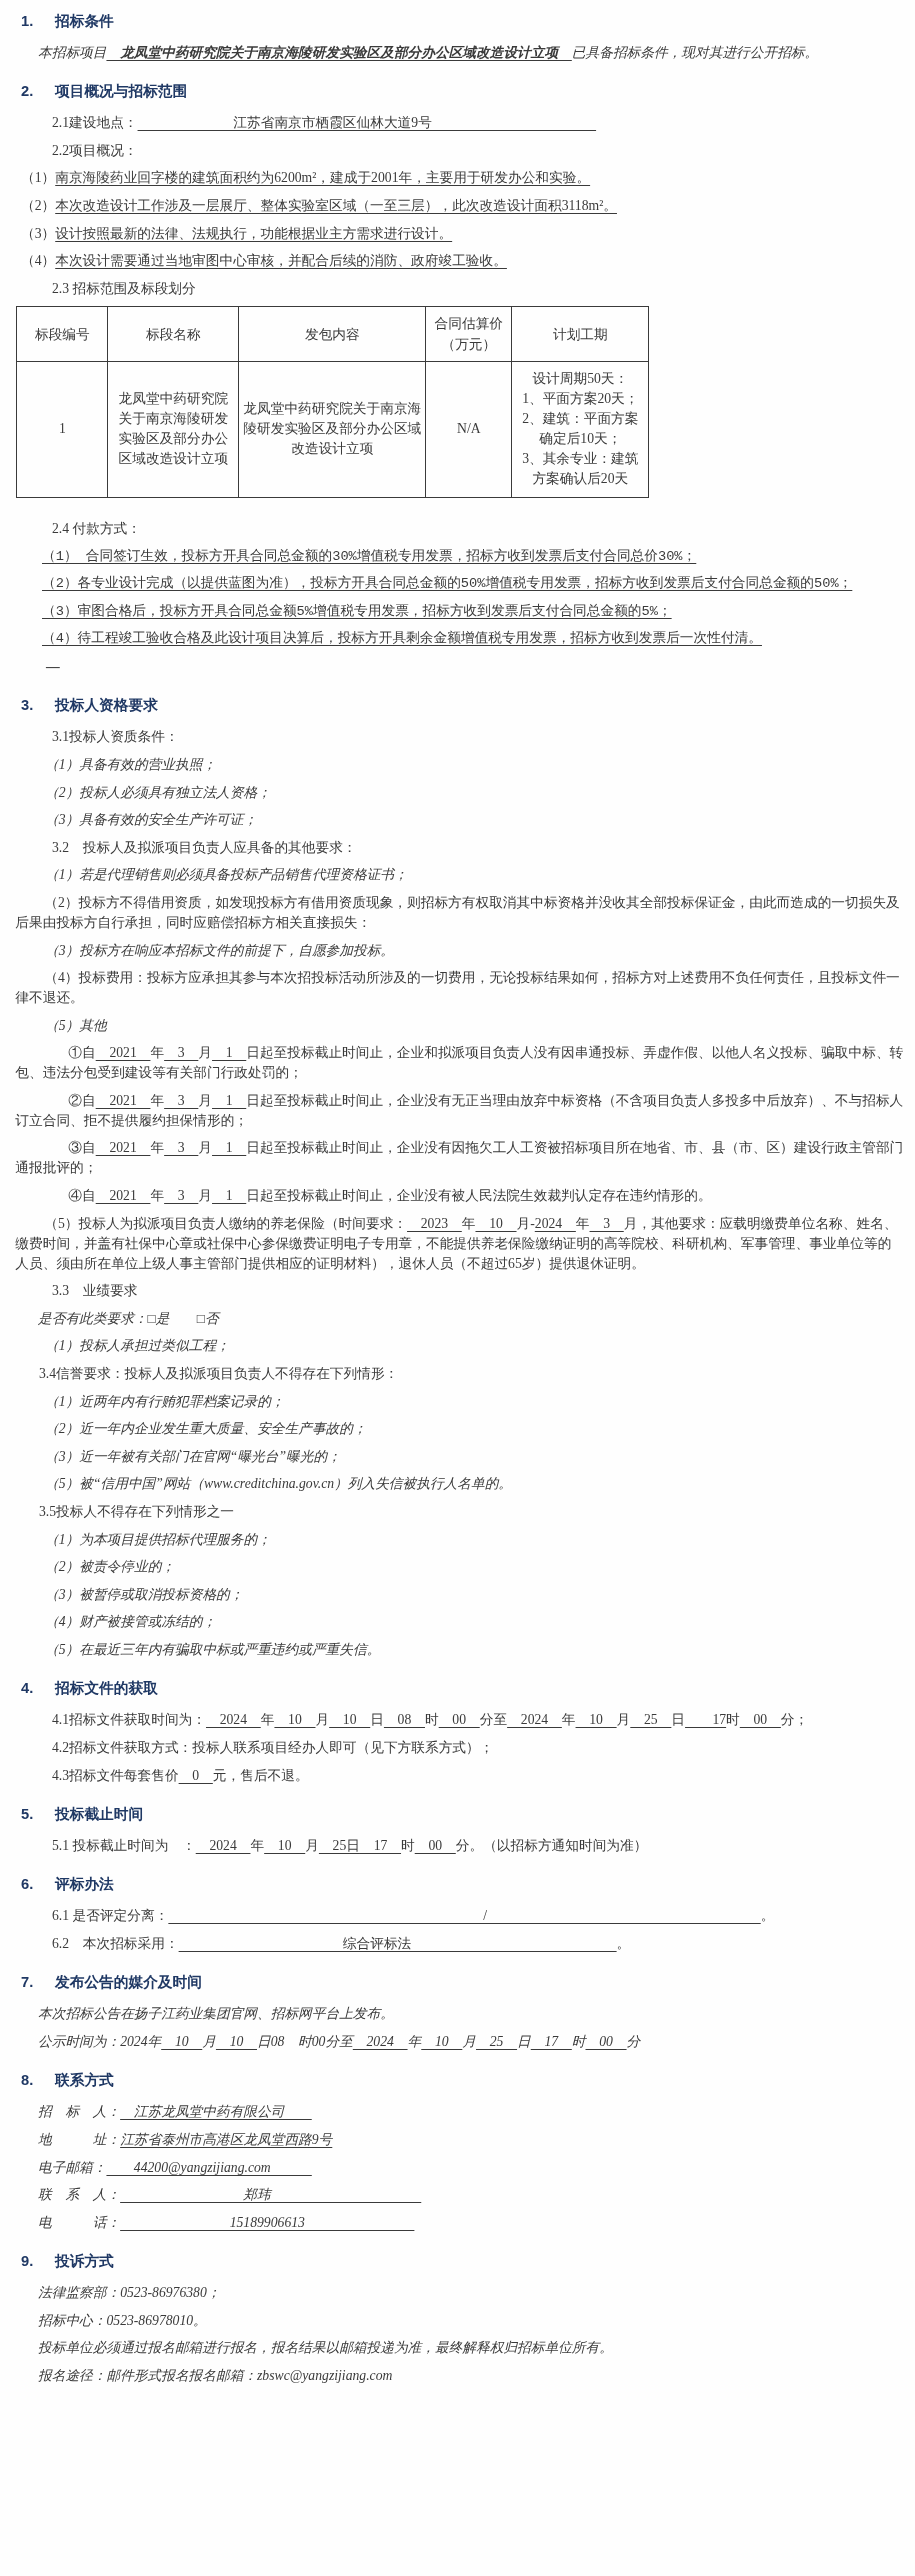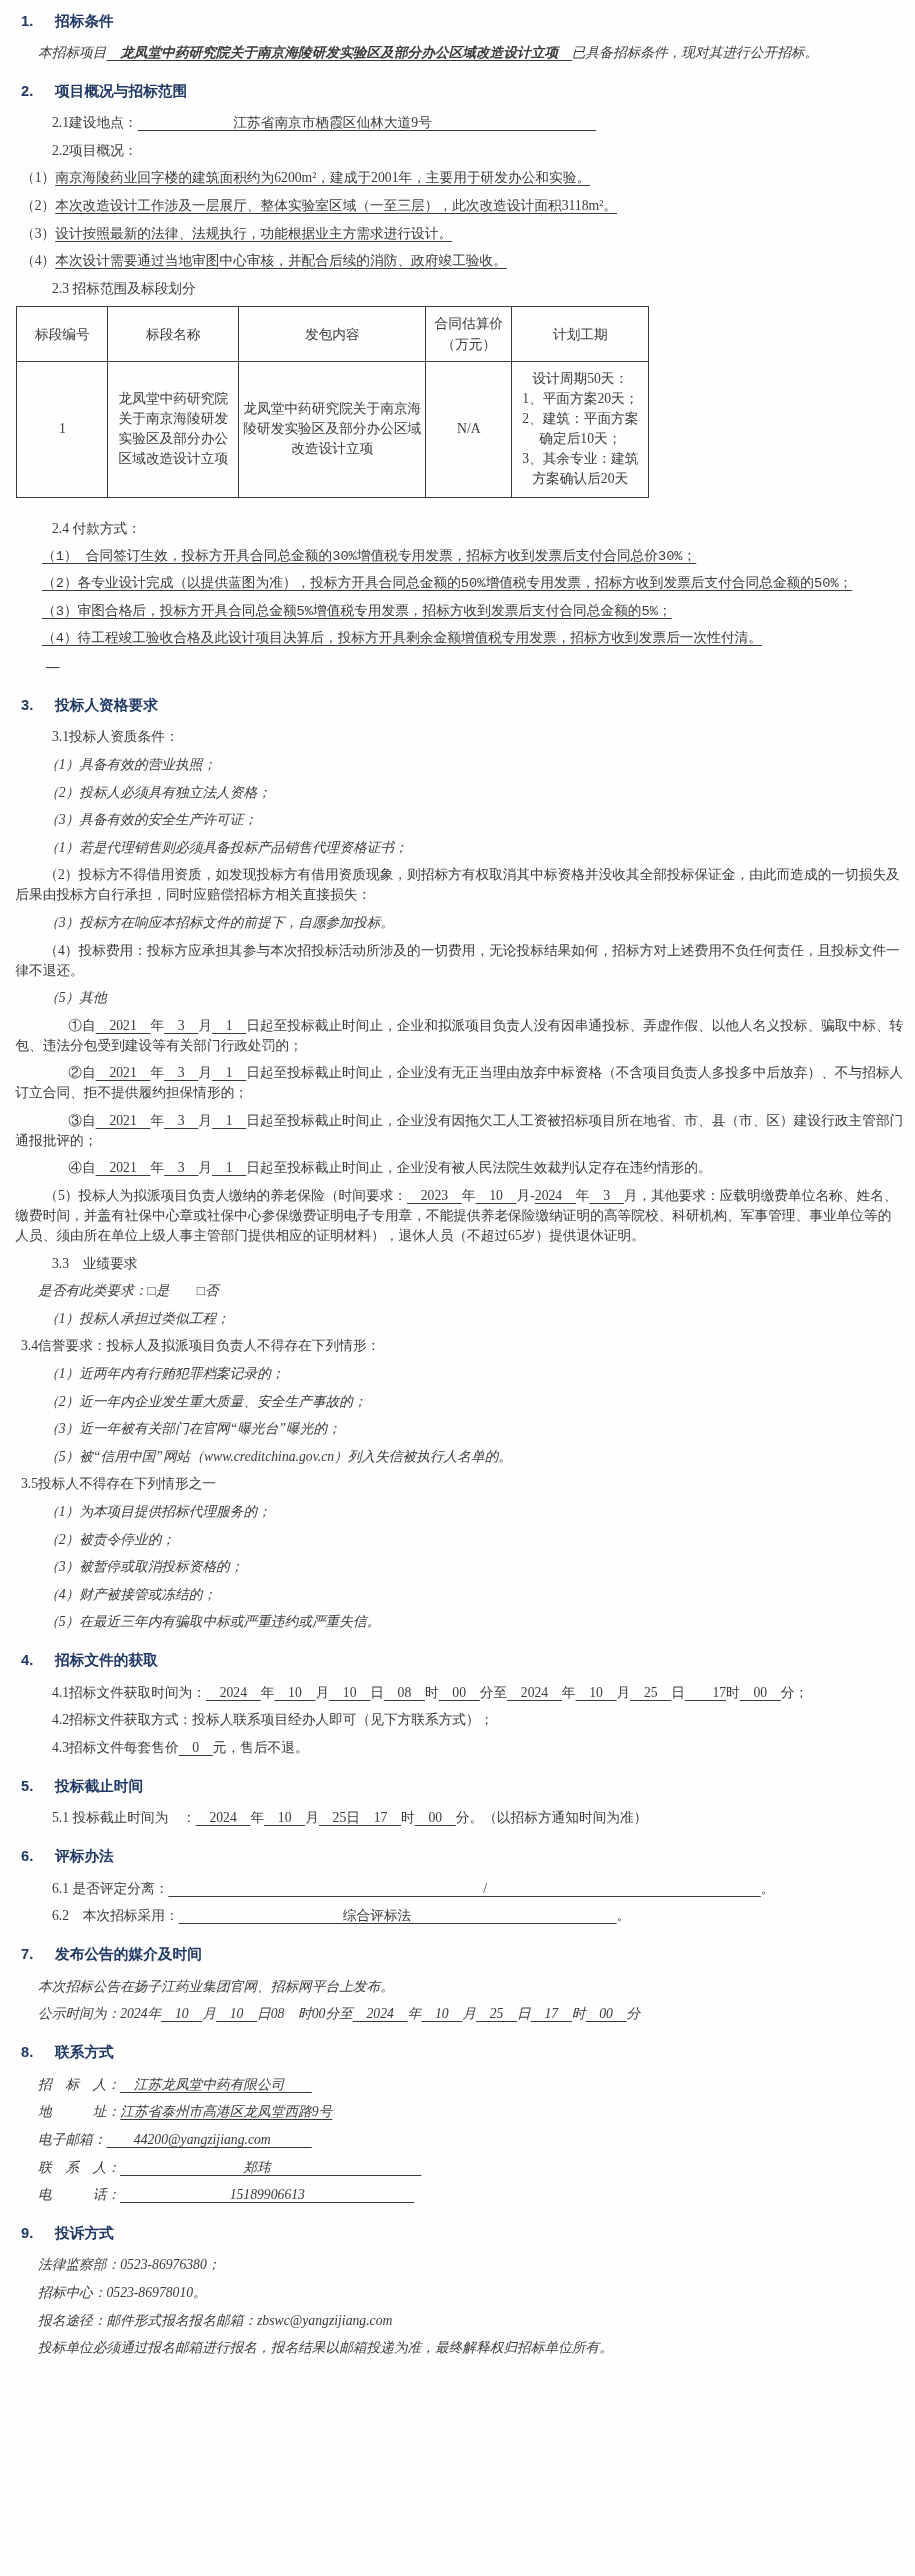--- a/index.html
+++ b/index.html
@@ -20,21 +20,21 @@
     font-family:"Liberation Sans","DejaVu Sans",sans-serif;
     font-size:14.7px;line-height:23px;
     margin:17px 0 10.4px;
   }
   .sec:first-child .h{margin-top:0;}
   .hnum{width:34px;flex:none;}
   .u{text-decoration:underline;text-underline-offset:2.8px;text-decoration-thickness:0.9px;}
   .b{font-weight:bold;}
   .pb{margin-left:17px;font-style:italic;}
   .ps{margin-left:31px;}
-  .ps2{}
+  .ps2{margin-left:18px;}
   .pi{margin-left:24px;font-style:italic;}
   .pi0{margin-left:0px;}
   .pp{margin-left:21px;font-family:Liberation Mono, monospace;}
   .pw{margin-left:-5.7px;text-indent:29px;}
   .pc{margin-left:-5.7px;text-indent:53px;}
   .dash{margin-left:25px;font-weight:bold;}
   table{
     border-collapse:collapse;table-layout:fixed;
     width:632px;margin:5.7px 0 21px -4.7px;
   }
@@ -119,20 +119,21 @@
   <section class="sec">
     <div class="h">
       <span class="hnum">3.</span>
       <span class="htitle">投标人资格要求</span>
     </div>
     <div class="sec-body">
         <p class="ps"><span>3.1投标人资质条件：</span></p>
         <p class="pi"><span>（1）具备有效的营业执照；</span></p>
         <p class="pi"><span>（2）投标人必须具有独立法人资格；</span></p>
         <p class="pi"><span>（3）具备有效的安全生产许可证；</span></p>
+        <p class="ps"><span>3.2　投标人及拟派项目负责人应具备的其他要求：</span></p>
         <p class="pi"><span>（1）若是代理销售则必须具备投标产品销售代理资格证书；</span></p>
         <p class="pw"><span>（2）投标方不得借用资质，如发现投标方有借用资质现象，则招标方有权取消其中标资格并没收其全部投标保证金，由此而造成的一切损失及后果由投标方自行承担，同时应赔偿招标方相关直接损失：</span></p>
         <p class="pi"><span>（3）投标方在响应本招标文件的前提下，自愿参加投标。</span></p>
         <p class="pw"><span>（4）投标费用：投标方应承担其参与本次招投标活动所涉及的一切费用，无论投标结果如何，招标方对上述费用不负任何责任，且投标文件一律不退还。</span></p>
         <p class="pi"><span>（5）其他</span></p>
         <p class="pc"><span>①自</span><span class="u">　2021　</span><span>年</span><span class="u">　3　</span><span>月</span><span class="u">　1　</span><span>日起至投标截止时间止，企业和拟派项目负责人没有因串通投标、弄虚作假、以他人名义投标、骗取中标、转包、违法分包受到建设等有关部门行政处罚的；</span></p>
         <p class="pc"><span>②自</span><span class="u">　2021　</span><span>年</span><span class="u">　3　</span><span>月</span><span class="u">　1　</span><span>日起至投标截止时间止，企业没有无正当理由放弃中标资格（不含项目负责人多投多中后放弃）、不与招标人订立合同、拒不提供履约担保情形的；</span></p>
         <p class="pc"><span>③自</span><span class="u">　2021　</span><span>年</span><span class="u">　3　</span><span>月</span><span class="u">　1　</span><span>日起至投标截止时间止，企业没有因拖欠工人工资被招标项目所在地省、市、县（市、区）建设行政主管部门通报批评的；</span></p>
         <p class="pc"><span>④自</span><span class="u">　2021　</span><span>年</span><span class="u">　3　</span><span>月</span><span class="u">　1　</span><span>日起至投标截止时间止，企业没有被人民法院生效裁判认定存在违约情形的。</span></p>
         <p class="pw"><span>（5）投标人为拟派项目负责人缴纳的养老保险（时间要求：</span><span class="u">　2023　</span><span>年</span><span class="u">　10　</span><span>月-</span><span class="u">2024　</span><span>年</span><span class="u">　3　</span><span>月，其他要求：应载明缴费单位名称、姓名、缴费时间，并盖有社保中心章或社保中心参保缴费证明电子专用章，不能提供养老保险缴纳证明的高等院校、科研机构、军事管理、事业单位等的人员、须由所在单位上级人事主管部门提供相应的证明材料），退休人员（不超过65岁）提供退休证明。</span></p>
@@ -212,19 +213,19 @@
   </section>
 
   <section class="sec">
     <div class="h">
       <span class="hnum">9.</span>
       <span class="htitle">投诉方式</span>
     </div>
     <div class="sec-body">
         <p class="pb"><span>法律监察部：0523-86976380；</span></p>
         <p class="pb"><span>招标中心：0523-86978010。</span></p>
+        <p class="pb"><span>投标单位必须通过报名邮箱进行报名，报名结果以邮箱投递为准，最终解释权归招标单位所有。</span></p>
         <p class="pb"><span>报名途径：邮件形式报名报名邮箱：zbswc@yangzijiang.com</span></p>
-        <p class="pb"><span>投标单位必须通过报名邮箱进行报名，报名结果以邮箱投递为准，最终解释权归招标单位所有。</span></p>
       </div>
   </section>
 
 </div>
 
 
 </body></html>

